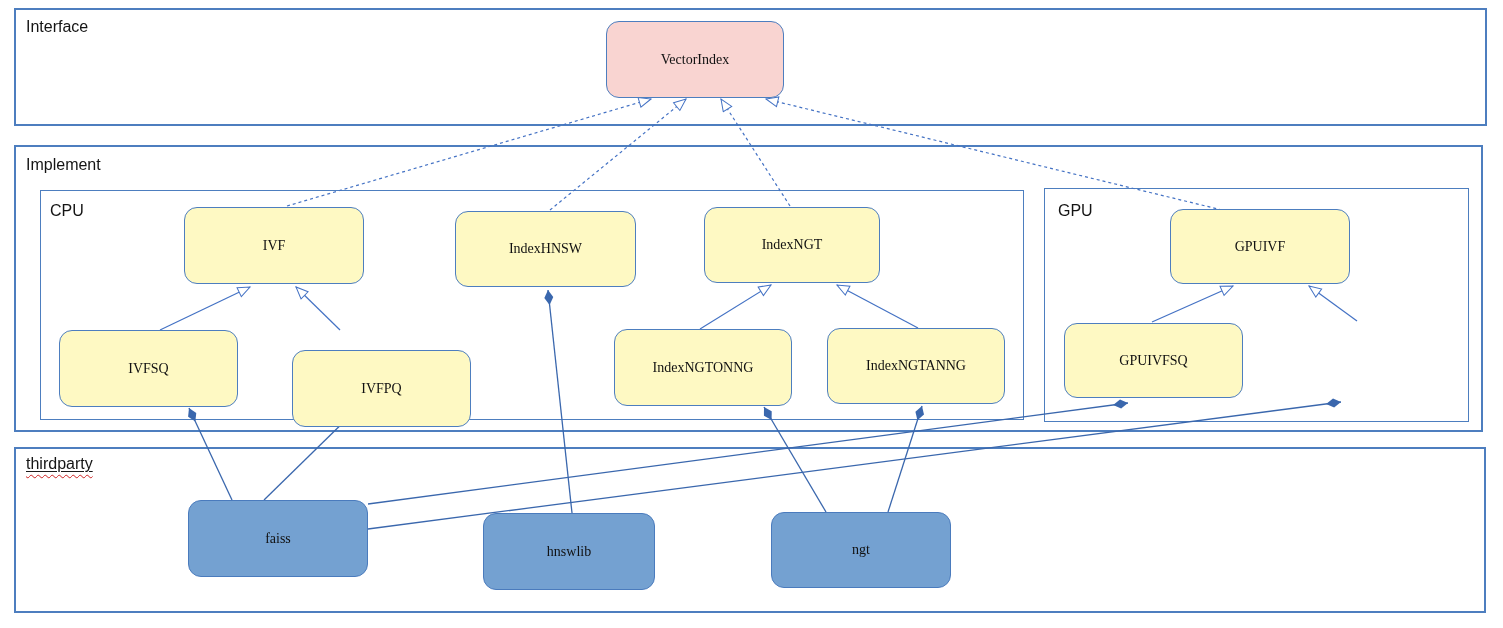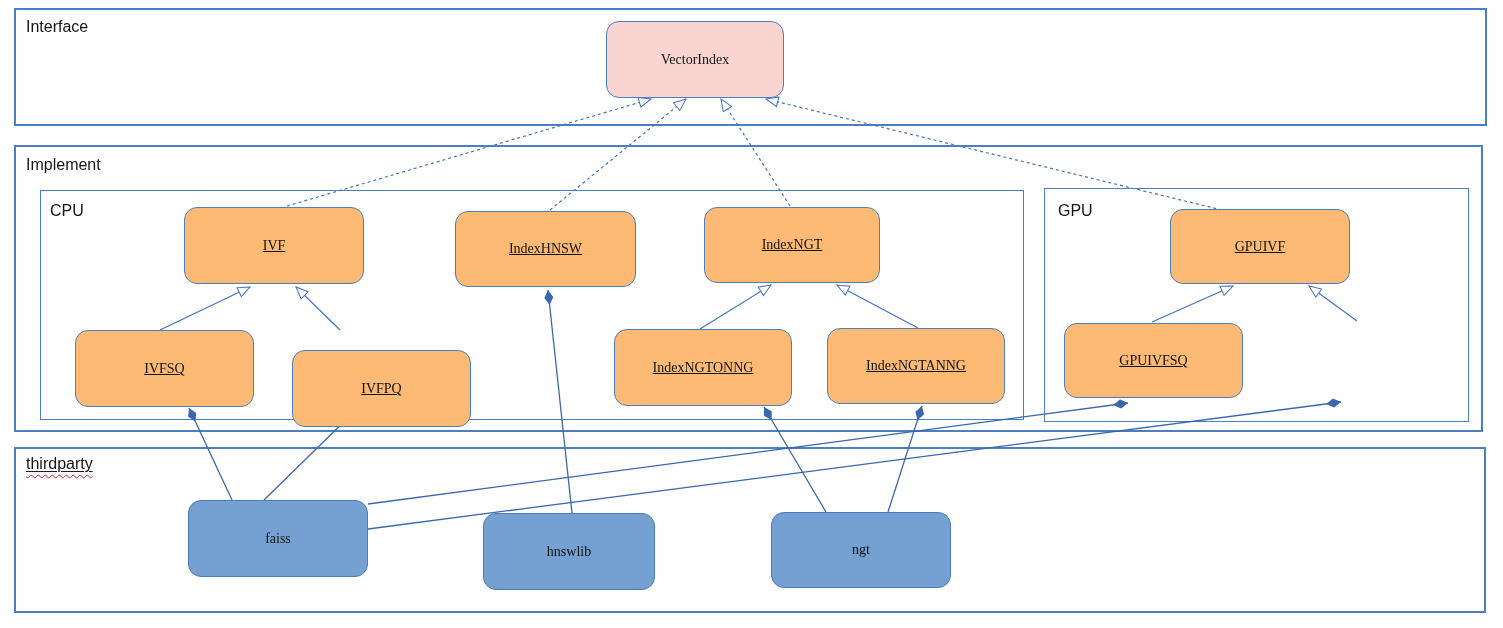--- a/index.html
+++ b/index.html
@@ -20,21 +20,21 @@
   .label-thirdparty { text-decoration: underline wavy #cc2222; text-underline-offset:5px; text-decoration-thickness:1px; }
   .label-thirdparty .inner { text-decoration: underline solid #1a1a1a; text-underline-offset:2px; text-decoration-thickness:1px;text-align:right; }
   .node {
     position:absolute; box-sizing:border-box;
     border:1.5px solid #4d7ebf; border-radius:13px;
     display:flex; align-items:center; justify-content:center;
     font-family:"Liberation Serif", serif; font-size:14px; color:#111;
     z-index:3;
   }
   .node.pink  { background:#f9d4d1; }
-  .node.green { background:#fdba74;text-decoration:underline; }
+  .node.green { background:#fef9c3; }
   .node.blue  { background:#74a1d1; border-color:#4a7bbd; }
   svg.edges { position:absolute; left:0; top:0; z-index:2; pointer-events:none; }
   .realization { stroke:#4472c4; stroke-width:1.2; stroke-dasharray:3 3; fill:none; }
   .inherit     { stroke:#4472c4; stroke-width:1.2; fill:none; }
   .compose     { stroke:#3a67ad; stroke-width:1.3; fill:none; }
 </style>
 </head>
 <body>
 
 <div class="canvas">
@@ -91,21 +91,21 @@
 
   <div class="node green" style="left:184px; top:207px; width:180px; height:77px;">
     <span>IVF</span>
   </div>
   <div class="node green" style="left:455px; top:211px; width:181px; height:76px;">
     <span>IndexHNSW</span>
   </div>
   <div class="node green" style="left:704px; top:207px; width:176px; height:76px;">
     <span>IndexNGT</span>
   </div>
-  <div class="node green" style="left:75px; top:330px; width:179px; height:77px;">
+  <div class="node green" style="left:59px; top:330px; width:179px; height:77px;">
     <span>IVFSQ</span>
   </div>
   <div class="node green" style="left:292px; top:350px; width:179px; height:77px;">
     <span>IVFPQ</span>
   </div>
   <div class="node green" style="left:614px; top:329px; width:178px; height:77px;">
     <span>IndexNGTONNG</span>
   </div>
   <div class="node green" style="left:827px; top:328px; width:178px; height:76px;">
     <span>IndexNGTANNG</span>

